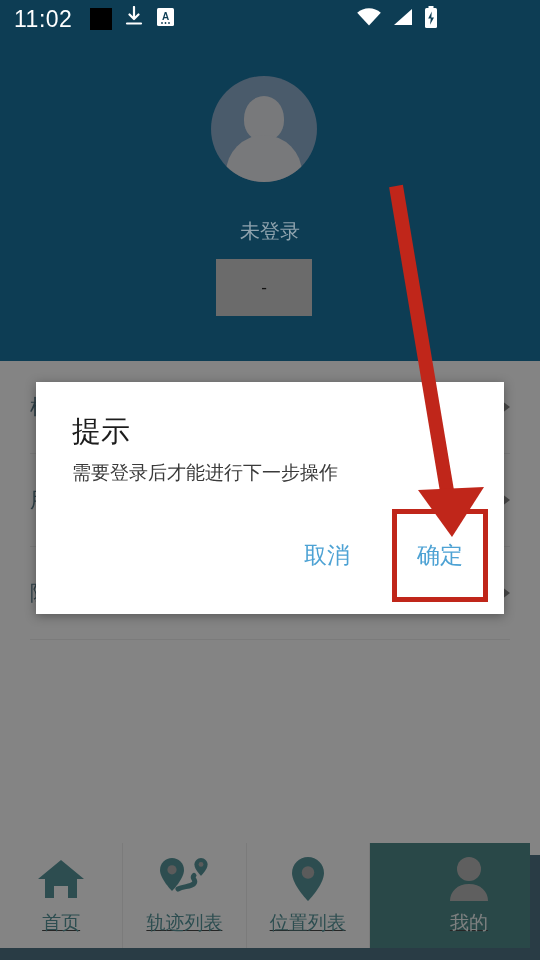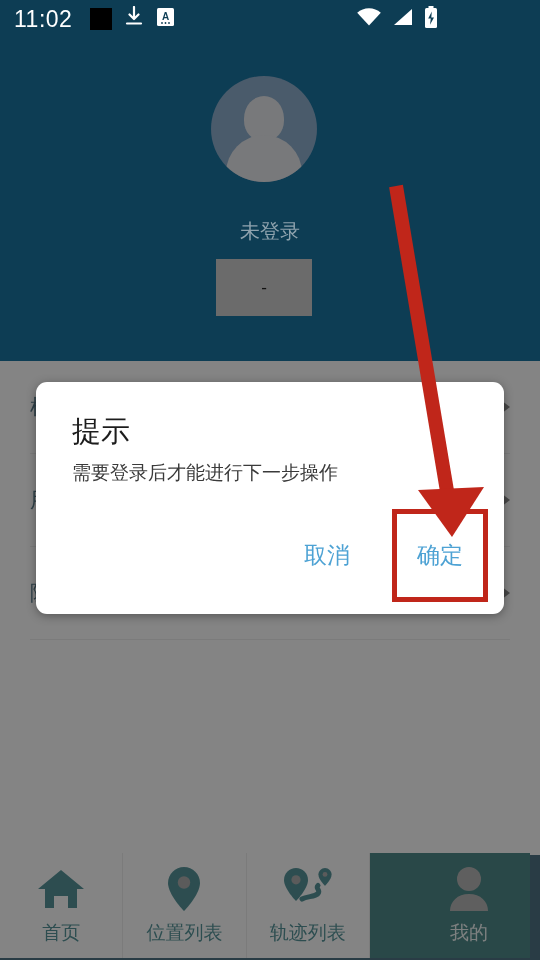--- a/index.html
+++ b/index.html
@@ -67,22 +67,22 @@
   .list-row .label { color:#19485c; font-size:21px; flex:1; }
   .list-row .chev {
     width:0; height:0;
     border-top:13px solid transparent; border-bottom:13px solid transparent;
     border-left:17px solid #5a5a5a;
   }
   .divider { height:1px; background:#e2e2e2; margin:0 30px; }
 
   
   #bottomnav {
-    position:absolute; bottom:2px; left:0; width:530px; height:105px;
-    display:flex; background:#fafafa;
+    position:absolute; bottom:12px; left:0; width:530px; height:105px;
+    display:flex; background:#fafafa;text-decoration:underline;
   }
   .nav-item {
     flex:1; display:flex; flex-direction:column; align-items:center;
     justify-content:center; gap:7px;
     border-right:1px solid #e3e3e3; background:#fafafa;
   }
   .nav-item:last-child { border-right:none; }
   .nav-item.active { background:#0d5c5c;padding-left:38px; }
   .nav-label { font-size:19px; color:#166b72; }
   .nav-item.active .nav-label { color:#e8f0ef; }
@@ -90,21 +90,21 @@
 
   
   #scrim {
     position:absolute; left:0; top:361px; width:540px; height:599px;
     background:rgba(60,60,60,0.62);
   }
 
   
   #dialog {
     position:absolute; left:36px; top:382px; width:468px; height:232px;
-    background:#ffffff; box-shadow:0 2px 10px rgba(0,0,0,0.35);border-radius:11px;
+    background:#ffffff; box-shadow:0 2px 10px rgba(0,0,0,0.35);
   }
   #dlg-title {
     position:absolute; left:36px; top:30px;
     font-size:29px; color:#1c1c1c;
   }
   #dlg-msg {
     position:absolute; left:36px; top:78px; width:400px;
     font-size:19px; color:#3a3a3a; line-height:1.35;
   }
   #dlg-actions {
@@ -202,43 +202,43 @@
 
     <div id="bottomnav">
 
       <div class="nav-item">
         <span class="nav-ico">
           <svg width="50" height="44" viewBox="0 0 50 44">
               <path d="M25 3 2 22h7v19h9V29h14v12h9V22h7Z" fill="#166b72"></path>
             </svg>
         </span>
         <span class="nav-label">首页</span>
-      </div>
-
-      <div class="nav-item">
-        <span class="nav-ico">
-          <svg width="36" height="46" viewBox="0 0 36 46">
-              <path d="M18 1C9.2 1 2 8.1 2 16.9 2 28.6 18 45 18 45s16-16.4 16-28.1C34 8.1 26.8 1 18 1Z" fill="#166b72"></path>
-              <circle cx="18" cy="16.5" r="6.2" fill="#8f8f8f"></circle>
-            </svg>
-        </span>
-        <span class="nav-label">位置列表</span>
       </div>
 
       <div class="nav-item">
         <span class="nav-ico">
           <svg width="54" height="46" viewBox="0 0 54 46">
             <path d="M15 2C8.4 2 3 7.4 3 14c0 9 12 21 12 21s12-12 12-21C27 7.4 21.6 2 15 2Z" fill="#166b72"></path>
             <circle cx="15" cy="13.8" r="4.6" fill="#8f8f8f"></circle>
             <path d="M44 2c-3.6 0-6.6 3-6.6 6.6 0 5 6.6 11.4 6.6 11.4s6.6-6.4 6.6-11.4C50.6 5 47.6 2 44 2Z" fill="#166b72"></path>
             <circle cx="44" cy="8.4" r="2.4" fill="#8f8f8f"></circle>
             <path d="M21 33c5-3 13-2 16-5.5 3-3.5-3-5 0-8" stroke="#166b72" stroke-width="5" fill="none" stroke-linecap="round"></path>
           </svg>
         </span>
         <span class="nav-label">轨迹列表</span>
+      </div>
+
+      <div class="nav-item">
+        <span class="nav-ico">
+          <svg width="36" height="46" viewBox="0 0 36 46">
+              <path d="M18 1C9.2 1 2 8.1 2 16.9 2 28.6 18 45 18 45s16-16.4 16-28.1C34 8.1 26.8 1 18 1Z" fill="#166b72"></path>
+              <circle cx="18" cy="16.5" r="6.2" fill="#8f8f8f"></circle>
+            </svg>
+        </span>
+        <span class="nav-label">位置列表</span>
       </div>
 
 
       <div class="nav-item active">
         <span class="nav-ico">
           <svg width="44" height="46" viewBox="0 0 44 46">
               <circle cx="22" cy="13" r="12" fill="#9a9a9a"></circle>
               <path d="M22 28C10.5 28 3 35.5 3 45h38c0-9.5-7.5-17-19-17Z" fill="#9a9a9a"></path>
             </svg>
         </span>

